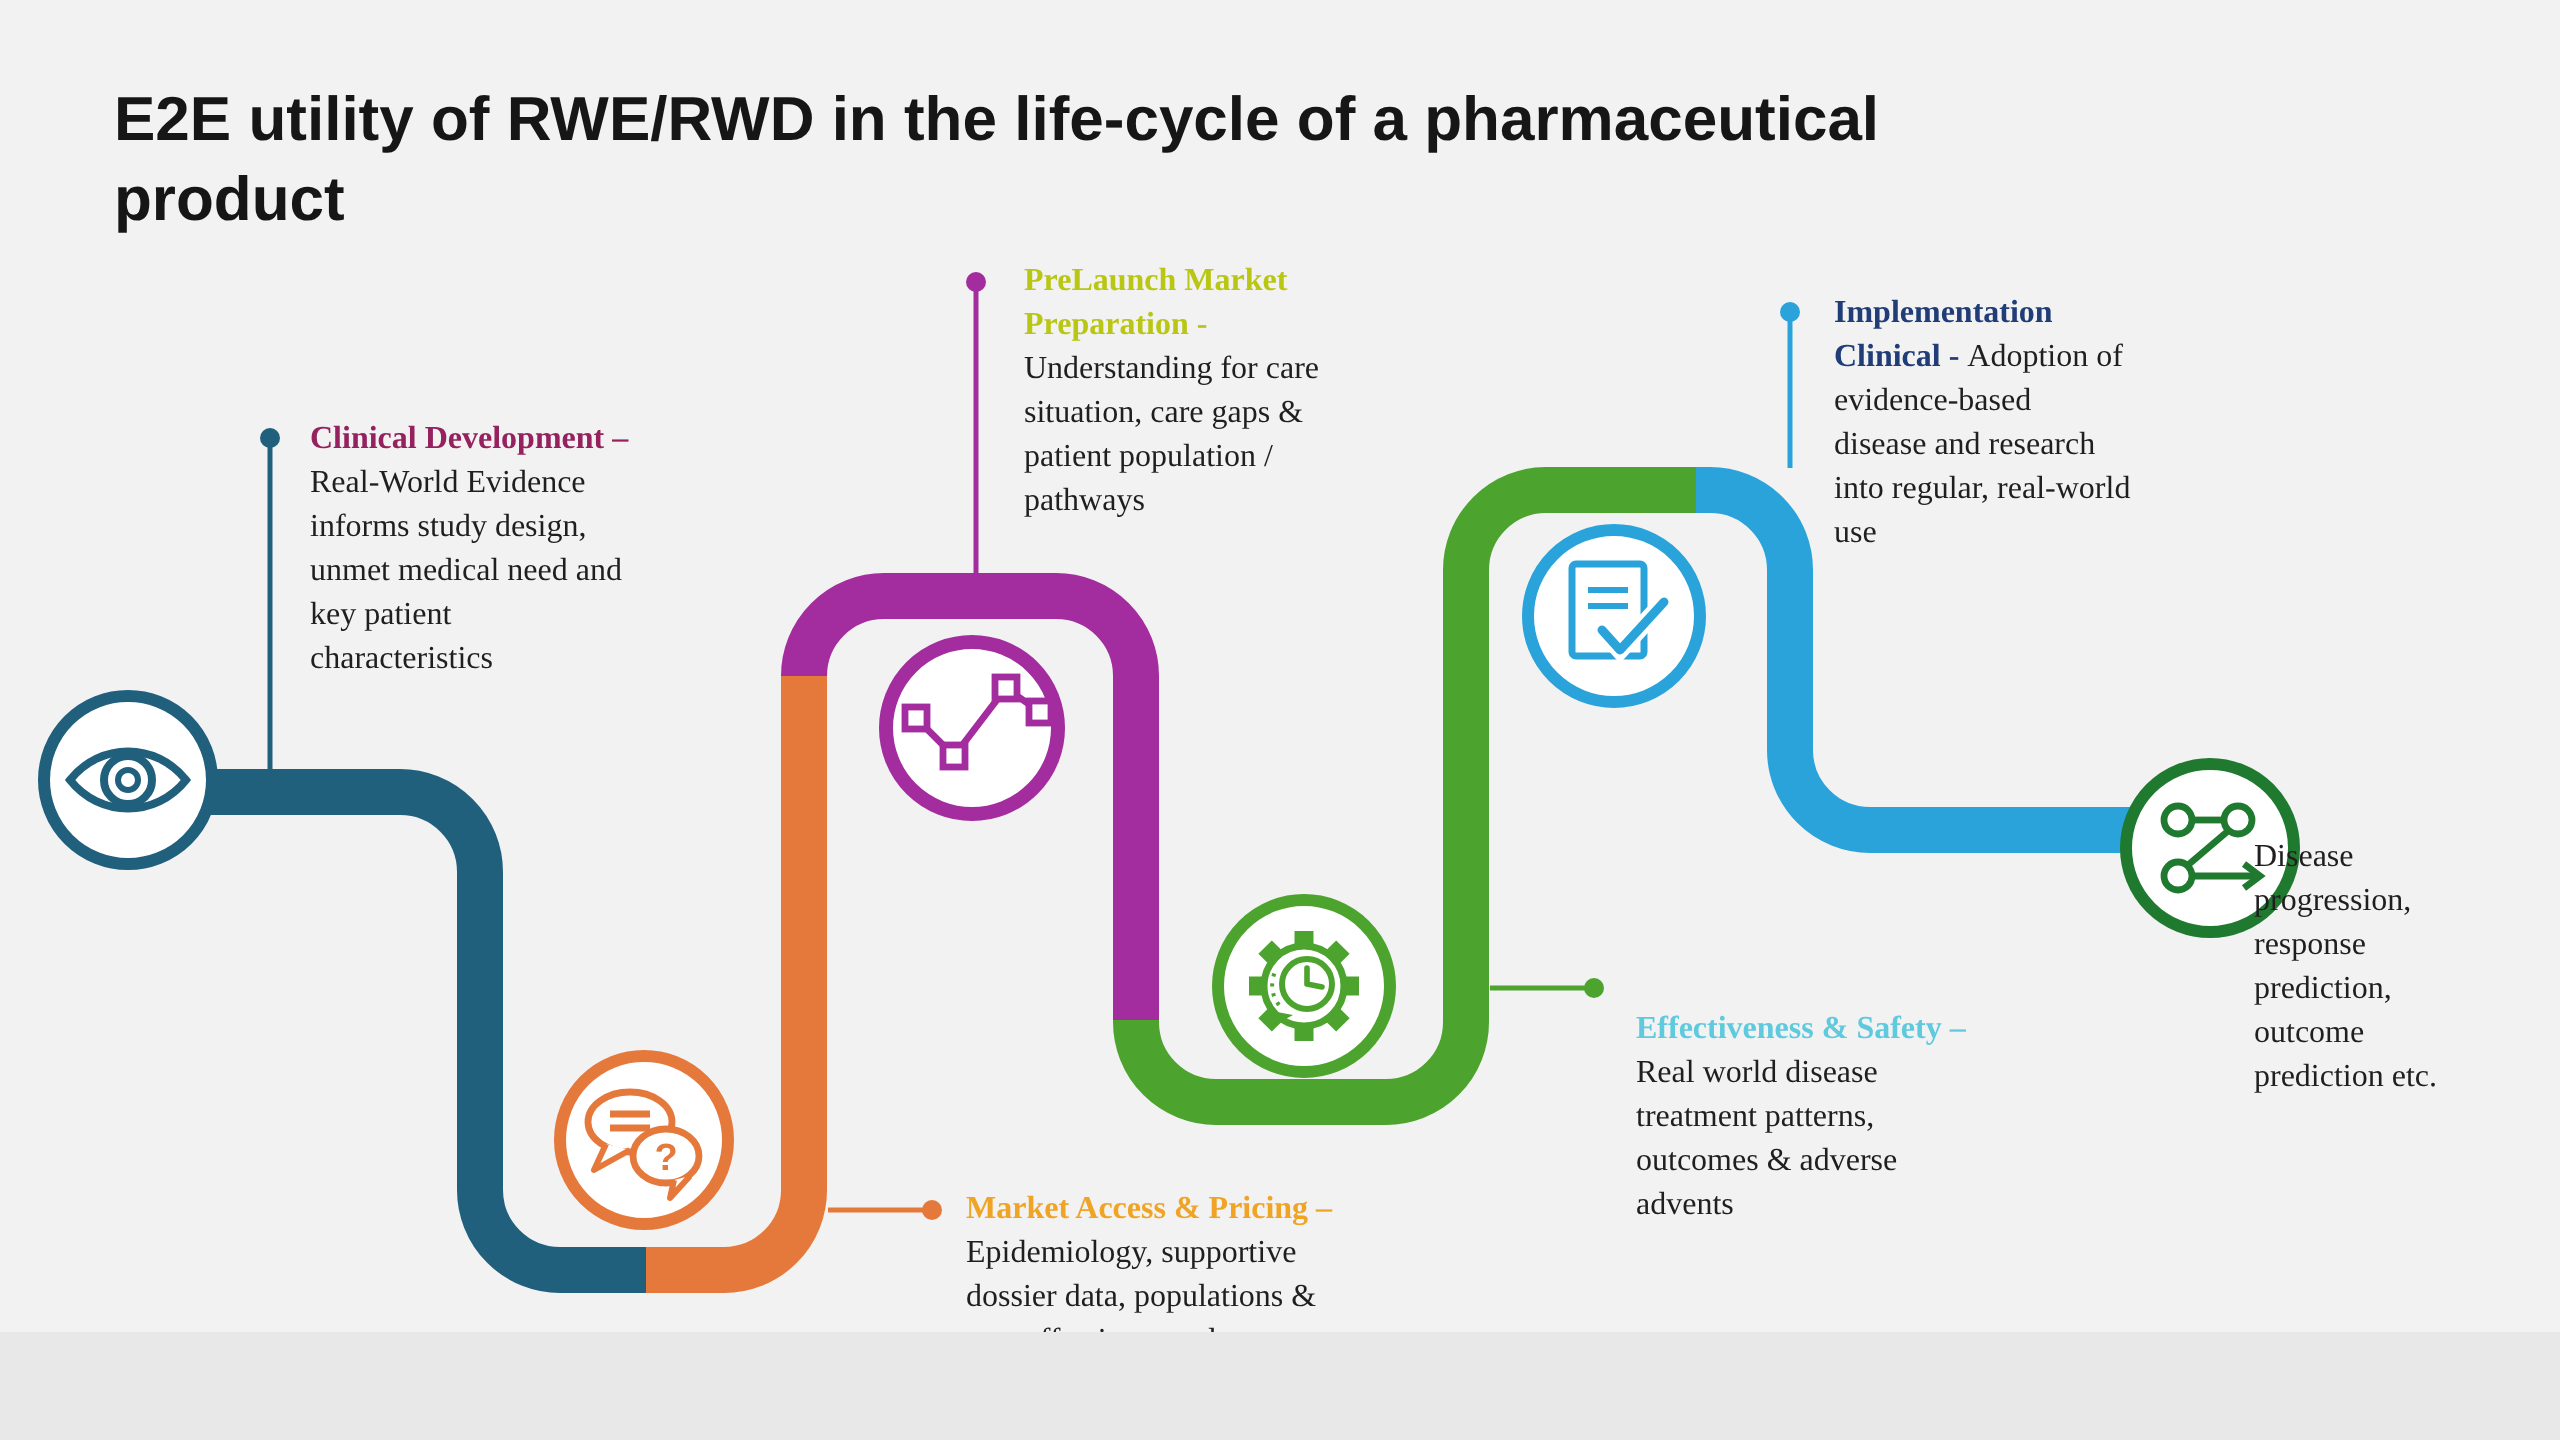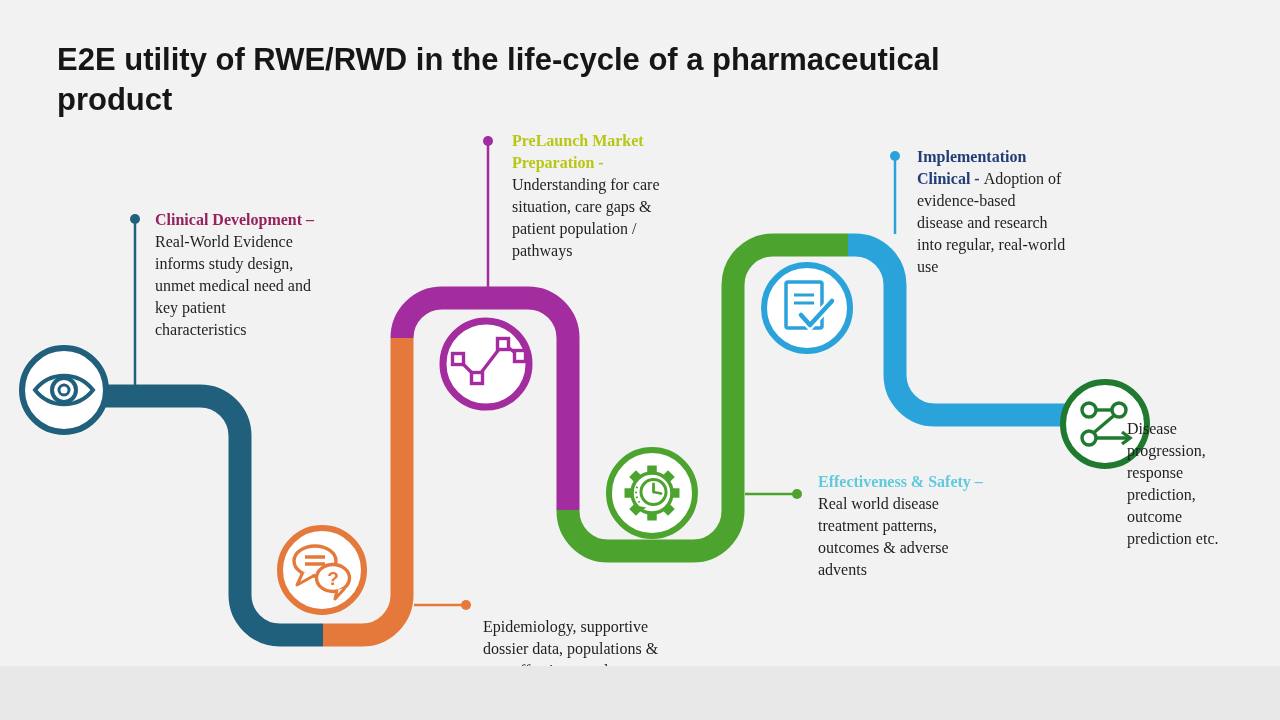--- a/index.html
+++ b/index.html
@@ -15,21 +15,21 @@
   }
   .stage-label{
     position:absolute;font-size:16px;line-height:22px;color:#1f1f1f;
     white-space:pre-line;
     font-family:Liberation Serif, serif;
   }
   .stage-label .st{font-weight:bold;}
   #lbl-clinical{left:155px;top:209px;width:245px;}
   #lbl-market{left:483px;top:594px;width:260px;}
   #lbl-prelaunch{left:512px;top:130px;width:225px;}
-  #lbl-effect{left:818px;top:471px;width:225px;}
+  #lbl-effect{left:818px;top:504px;width:225px;}
   #lbl-implement{left:917px;top:146px;width:215px;}
   #lbl-bigdata{left:1127px;top:396px;width:175px;}
   svg{position:absolute;left:0;top:0;}
   .qmark{font-family:"Liberation Sans", sans-serif;font-weight:bold;font-size:19px;}
 </style>
 </head>
 <body>
 
 <div class="canvas">
 
@@ -136,21 +136,21 @@
     </g>
   </svg>
 
   <div class="stage-label" id="lbl-clinical"><span class="st" style="color: rgb(149, 33, 94);">Clinical Development –</span><span class="sb">
 Real-World Evidence
 informs study design,
 unmet medical need and
 key patient
 characteristics</span></div>
 
-  <div class="stage-label" id="lbl-market"><span class="sb">
+  <div class="stage-label" id="lbl-market"><span class="st" style="color: rgb(240, 164, 38);">Market Access &amp; Pricing –</span><span class="sb">
 Epidemiology, supportive
 dossier data, populations &amp;
 cost effectiveness data</span></div>
 
   <div class="stage-label" id="lbl-prelaunch"><span class="st" style="color: rgb(185, 198, 20);">PreLaunch Market
 Preparation -</span><span class="sb">
 Understanding for care
 situation, care gaps &amp;
 patient population /
 pathways</span></div>

